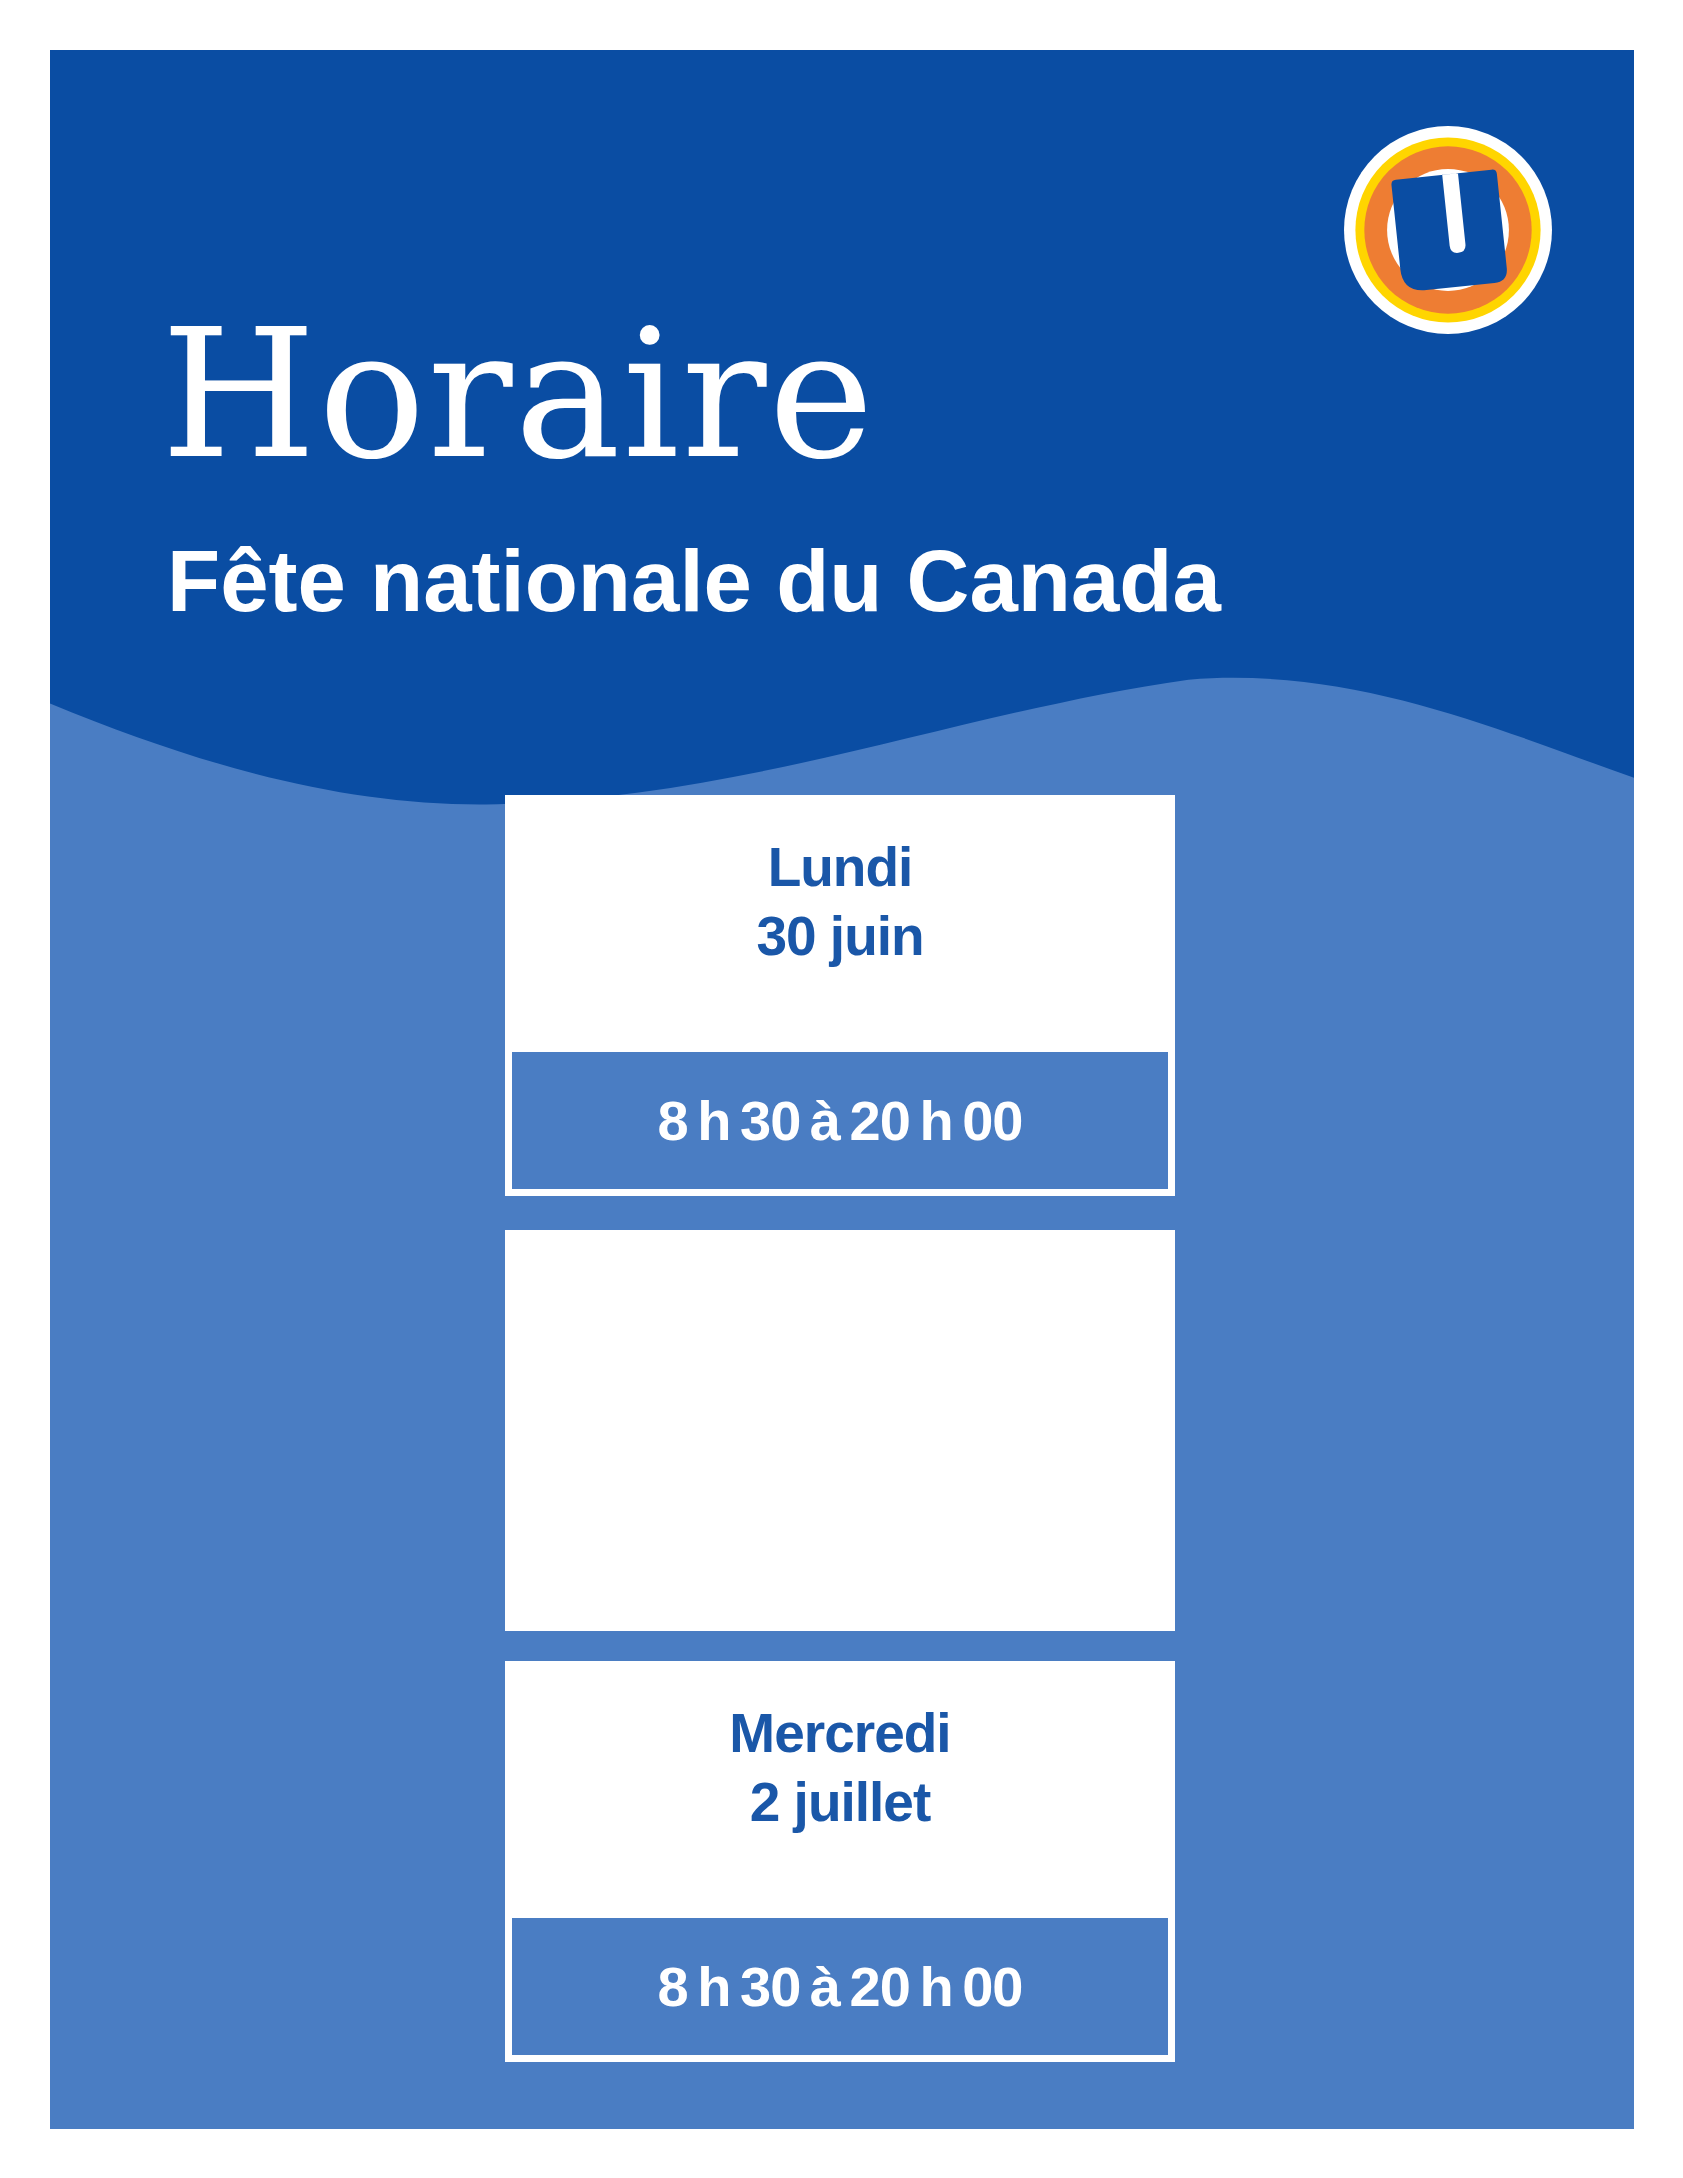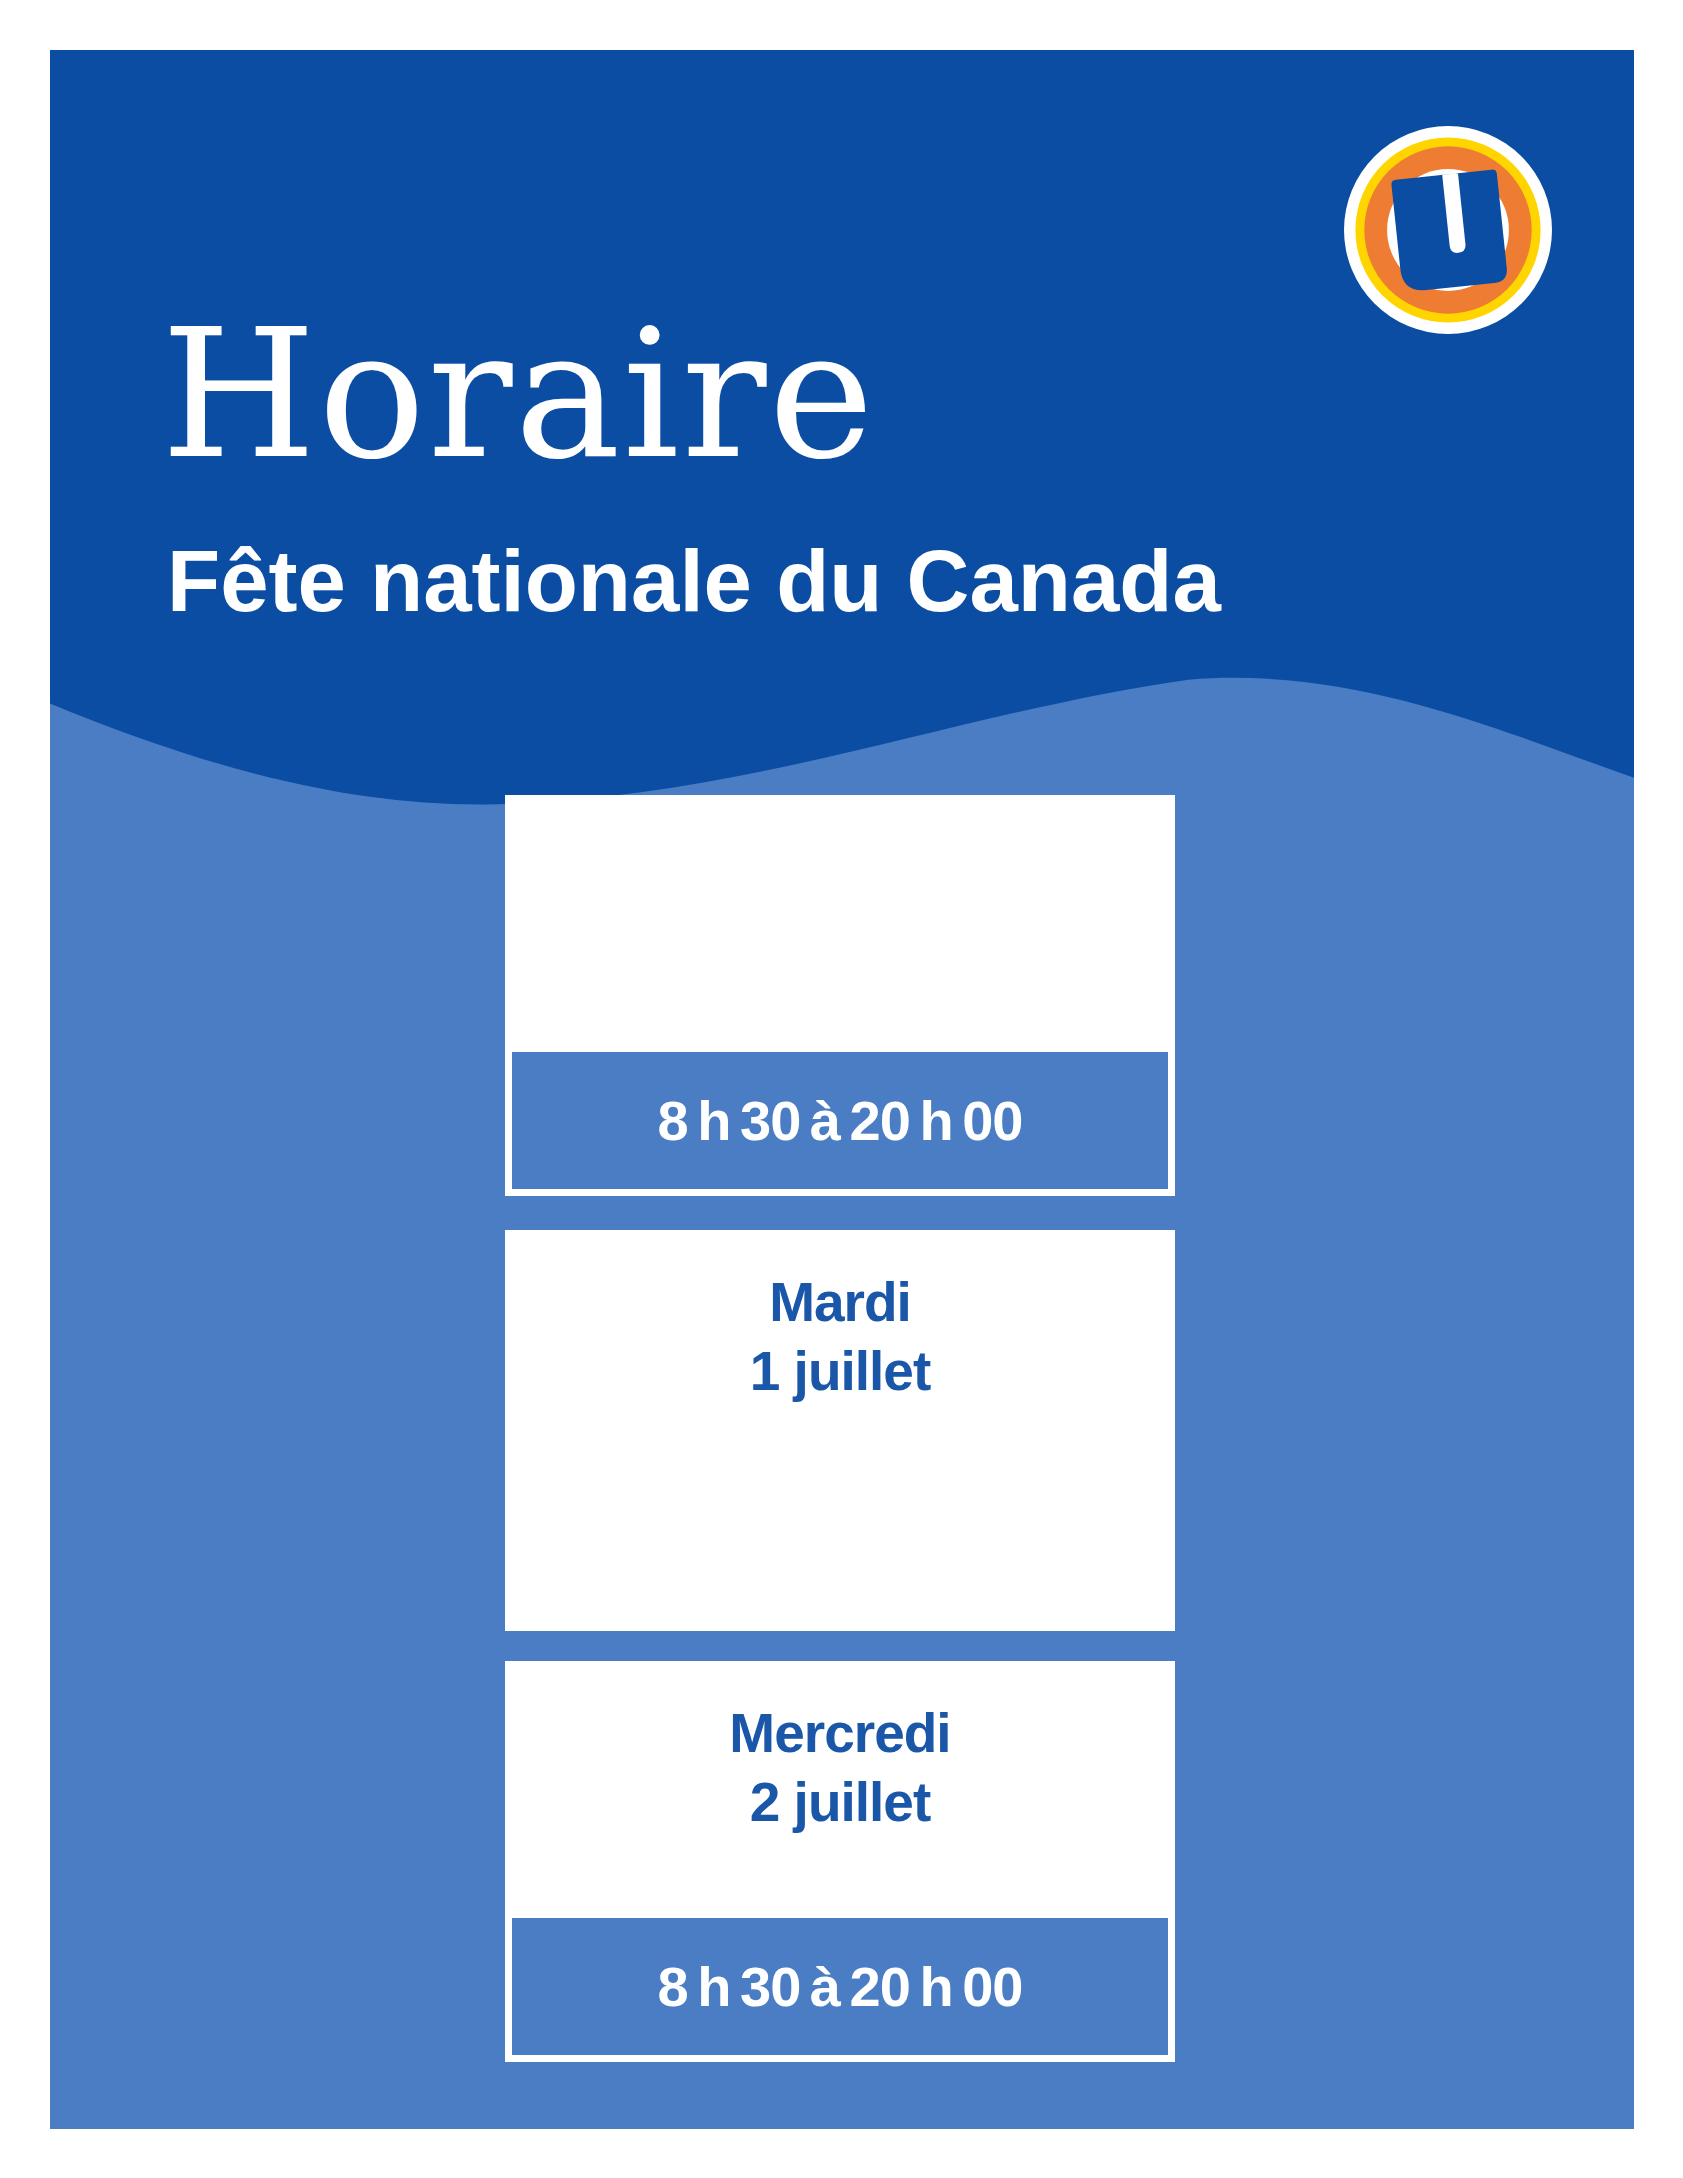--- a/index.html
+++ b/index.html
@@ -102,28 +102,28 @@
     <circle cx="0" cy="0" r="84.5" fill="#EE7D33"></circle>
     <circle cx="0" cy="0" r="61.5" fill="#FFFFFF"></circle>
     <g transform="rotate(-6)">
       <path fill-rule="evenodd" fill="#0A4DA3" d="
         M -47,-56 H 50 Q 55,-56 55,-51 V 44 Q 55,58 41,58 H -28 Q -52,58 -52,34 V -51 Q -52,-56 -47,-56 Z
         M 0,-56 V 16 Q 0,24 8,24 Q 16,24 16,16 V -56 Z"></path>
     </g>
   </svg>
 
   <div class="card c1">
+    <div class="day-block">
+      <div>Lundi</div>
+      <div>30 juin</div>
+    </div>
     <div class="hours-block">8 h 30 à 20 h 00</div>
   </div>
 
   <div class="card c2">
-    <div class="day-block">
-      <div>Mardi</div>
-      <div>1 juillet</div>
-    </div>
   </div>
 
   <div class="card c3">
     <div class="day-block">
       <div>Mercredi</div>
       <div>2 juillet</div>
     </div>
     <div class="hours-block">8 h 30 à 20 h 00</div>
   </div>
 

